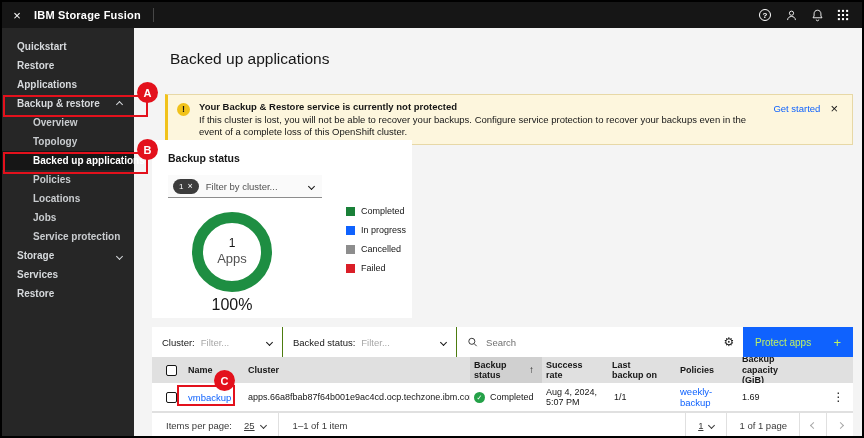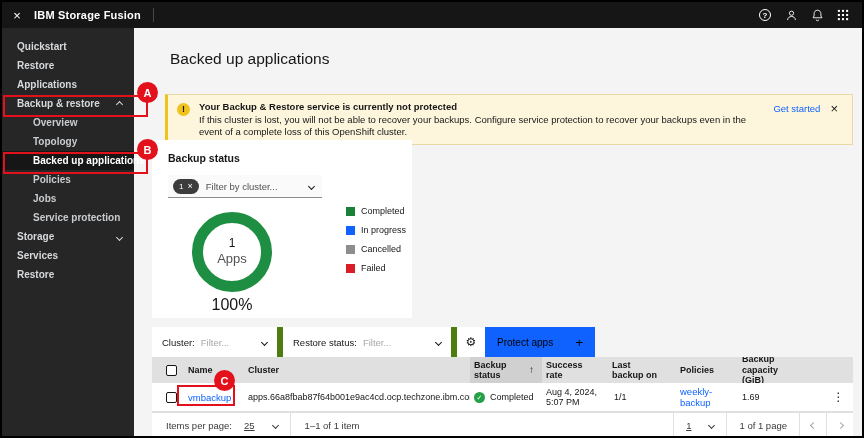--- a/index.html
+++ b/index.html
@@ -54,31 +54,31 @@
   .donut-num { font-size:12px; color:#161616; }
   .donut-sub { font-size:13px; color:#525252; margin-top:1px; }
   .donut-pct { position:absolute; left:40px; top:156px; width:80px; text-align:center; font-size:16px; color:#161616; }
   .legend { position:absolute; left:194px; top:66px; }
   .legend-item { display:flex; align-items:center; margin-bottom:9px; }
   .legend-swatch { width:9px; height:9px; margin-right:6px; flex:0 0 auto; }
   .legend-label { font-size:9px; color:#161616; white-space:nowrap; }
 
   
   .toolbar { position:absolute; left:4px; top:299px; width:701px; height:30px; display:flex; }
-  .seg { background:#fff; display:flex; align-items:center; border-right:6px solid #4d7c0f; padding:0 10px; cursor:pointer; }
+  .seg { background:#fff; display:flex; align-items:center; border-right:1px solid #4d7c0f; padding:0 10px; cursor:pointer; }
   .seg-label { font-size:9.5px; color:#161616; margin-right:6px; white-space:nowrap; }
   .seg-value { font-size:9.5px; color:#a8a8a8; white-space:nowrap; }
   .seg .chev { margin-left:auto; color:#161616; }
   .seg-cluster { width:131px; }
   .seg-status { width:174px; }
   .seg-search { flex:1; border-right:none; }
   .search-input { border:none; outline:none; background:transparent; font-size:9.5px; margin-left:8px; width:100%; font-family:inherit; color:#161616; }
   .search-input::placeholder { color:#707070; }
   .seg-gear { width:28px; justify-content:center; padding:0; border-right:none; font-size:12px; color:#161616; }
-  .protect-btn { width:110px; background:#0f62fe; color:#000000; display:flex; align-items:center; justify-content:space-between; padding:0 12px; cursor:pointer; }
+  .protect-btn { width:110px; background:#0f62fe; color:#bef264; display:flex; align-items:center; justify-content:space-between; padding:0 12px; cursor:pointer; }
   .protect-label { font-size:10px; }
   .protect-plus { font-size:13px; font-weight:400; }
 
   
   .thead { position:absolute; left:4px; top:329px; width:701px; height:26px; background:#e0e0e0; display:flex; }
   .trow  { position:absolute; left:4px; top:355px; width:701px; height:29px; background:#fff; display:flex; border-bottom:1px solid #e0e0e0; }
   .c1{width:32px;} .c2{width:60px;} .c3{width:226px;} .c4{width:72px;} .c5{width:68px;} .c6{width:66px;} .c7{width:62px;} .c8{width:82px;} .c9{width:33px;}
   .cell { display:flex; align-items:center; padding-left:4px; overflow:hidden; }
   .hcell { font-size:9px; font-weight:700; line-height:10.5px; color:#161616; }
   .hcell.sorted { background:#d0d0d0; }
@@ -86,21 +86,21 @@
   .w44{max-width:44px;} .w40{max-width:40px;} .w46{max-width:46px;} .w58{max-width:58px;}
   .cb { width:11px; height:11px; border:1px solid #161616; border-radius:2px; background:#fff; margin-left:10px; cursor:pointer; flex:0 0 auto; }
   .bcell { font-size:9px; color:#161616; }
   .link { color:#0f62fe; cursor:pointer; text-decoration:none; font-size:9.5px; }
   .status-dot { width:11px; height:11px; border-radius:50%; background:#24a148; color:#fff; font-size:7px; line-height:11px; text-align:center; margin-right:5px; flex:0 0 auto; }
   .kebab { font-size:12px; color:#161616; margin:0 auto; cursor:pointer; letter-spacing:0; }
 
   
   .pagination { position:absolute; left:4px; top:384px; width:701px; height:26px; background:#fff; border-top:1px solid #e0e0e0; display:flex; align-items:center; font-size:9.5px; color:#393939; }
   .pg-left-label { margin-left:14px; }
-  .pg-select { display:flex; align-items:center; gap:18px; padding:0 12px; height:100%; cursor:pointer;text-decoration:underline; }
+  .pg-select { display:flex; align-items:center; gap:6px; padding:0 12px; height:100%; cursor:pointer;text-decoration:underline; }
   .pg-divider { width:1px; height:100%; background:#e0e0e0; }
   .pg-range { padding:0 14px; }
   .pg-right { margin-left:auto; display:flex; align-items:center; height:100%; }
   .pg-text { padding:0 12px; white-space:nowrap; }
   .pg-btn { width:26px; height:100%; display:flex; align-items:center; justify-content:center; color:#a8a8a8; cursor:pointer; }
 
   
   .ann-box { position:absolute; border:2px solid #e3111c; z-index:6; pointer-events:none; }
   .ann-badge { position:absolute; width:21px; height:21px; border-radius:50%; background:#e3111c; color:#fff; font-size:11px; font-weight:700; display:flex; align-items:center; justify-content:center; z-index:7; pointer-events:none; }
   #ann-box-a { left:1px; top:93px; width:145px; height:22px; }
@@ -173,20 +173,23 @@
     <div class="nav-item sub">
         <span>Topology</span>
       </div>
     <div class="nav-item sub selected">
         <span>Backed up applications</span>
       </div>
     <div class="nav-item sub">
         <span>Policies</span>
       </div>
     <div class="nav-item sub">
+        <span>Locations</span>
+      </div>
+    <div class="nav-item sub">
         <span>Jobs</span>
       </div>
     <div class="nav-item sub">
         <span>Service protection</span>
       </div>
     <div class="nav-item top">
         <span>Storage</span>
         <span class="nav-chev"><span class="chev"></span></span>
       </div>
     <div class="nav-item top">
@@ -246,23 +249,30 @@
       </div>
     </div>
 
     <div class="toolbar">
       <div class="seg seg-cluster">
         <span class="seg-label">Cluster:</span>
         <span class="seg-value">Filter...</span>
         <span class="chev"></span>
       </div>
       <div class="seg seg-status">
-        <span class="seg-label">Restore status:</span>
+        <span class="seg-label">Backed status:</span>
         <span class="seg-value">Filter...</span>
         <span class="chev"></span>
+      </div>
+      <div class="seg seg-search">
+        <svg width="12" height="12" viewBox="0 0 16 16">
+            <circle cx="7" cy="7" r="4.4" fill="none" stroke="#161616" stroke-width="1.2"></circle>
+            <line x1="10.4" y1="10.4" x2="14" y2="14" stroke="#161616" stroke-width="1.2"></line>
+          </svg>
+        <input class="search-input" type="text" placeholder="Search" style="">
       </div>
       <div class="seg seg-gear">⚙</div>
       <div class="protect-btn" style="background: rgb(15, 98, 254);">
         <span class="protect-label">Protect apps</span>
         <span class="protect-plus">+</span>
       </div>
     </div>
 
     <div class="thead">
       <div class="cell c1">

